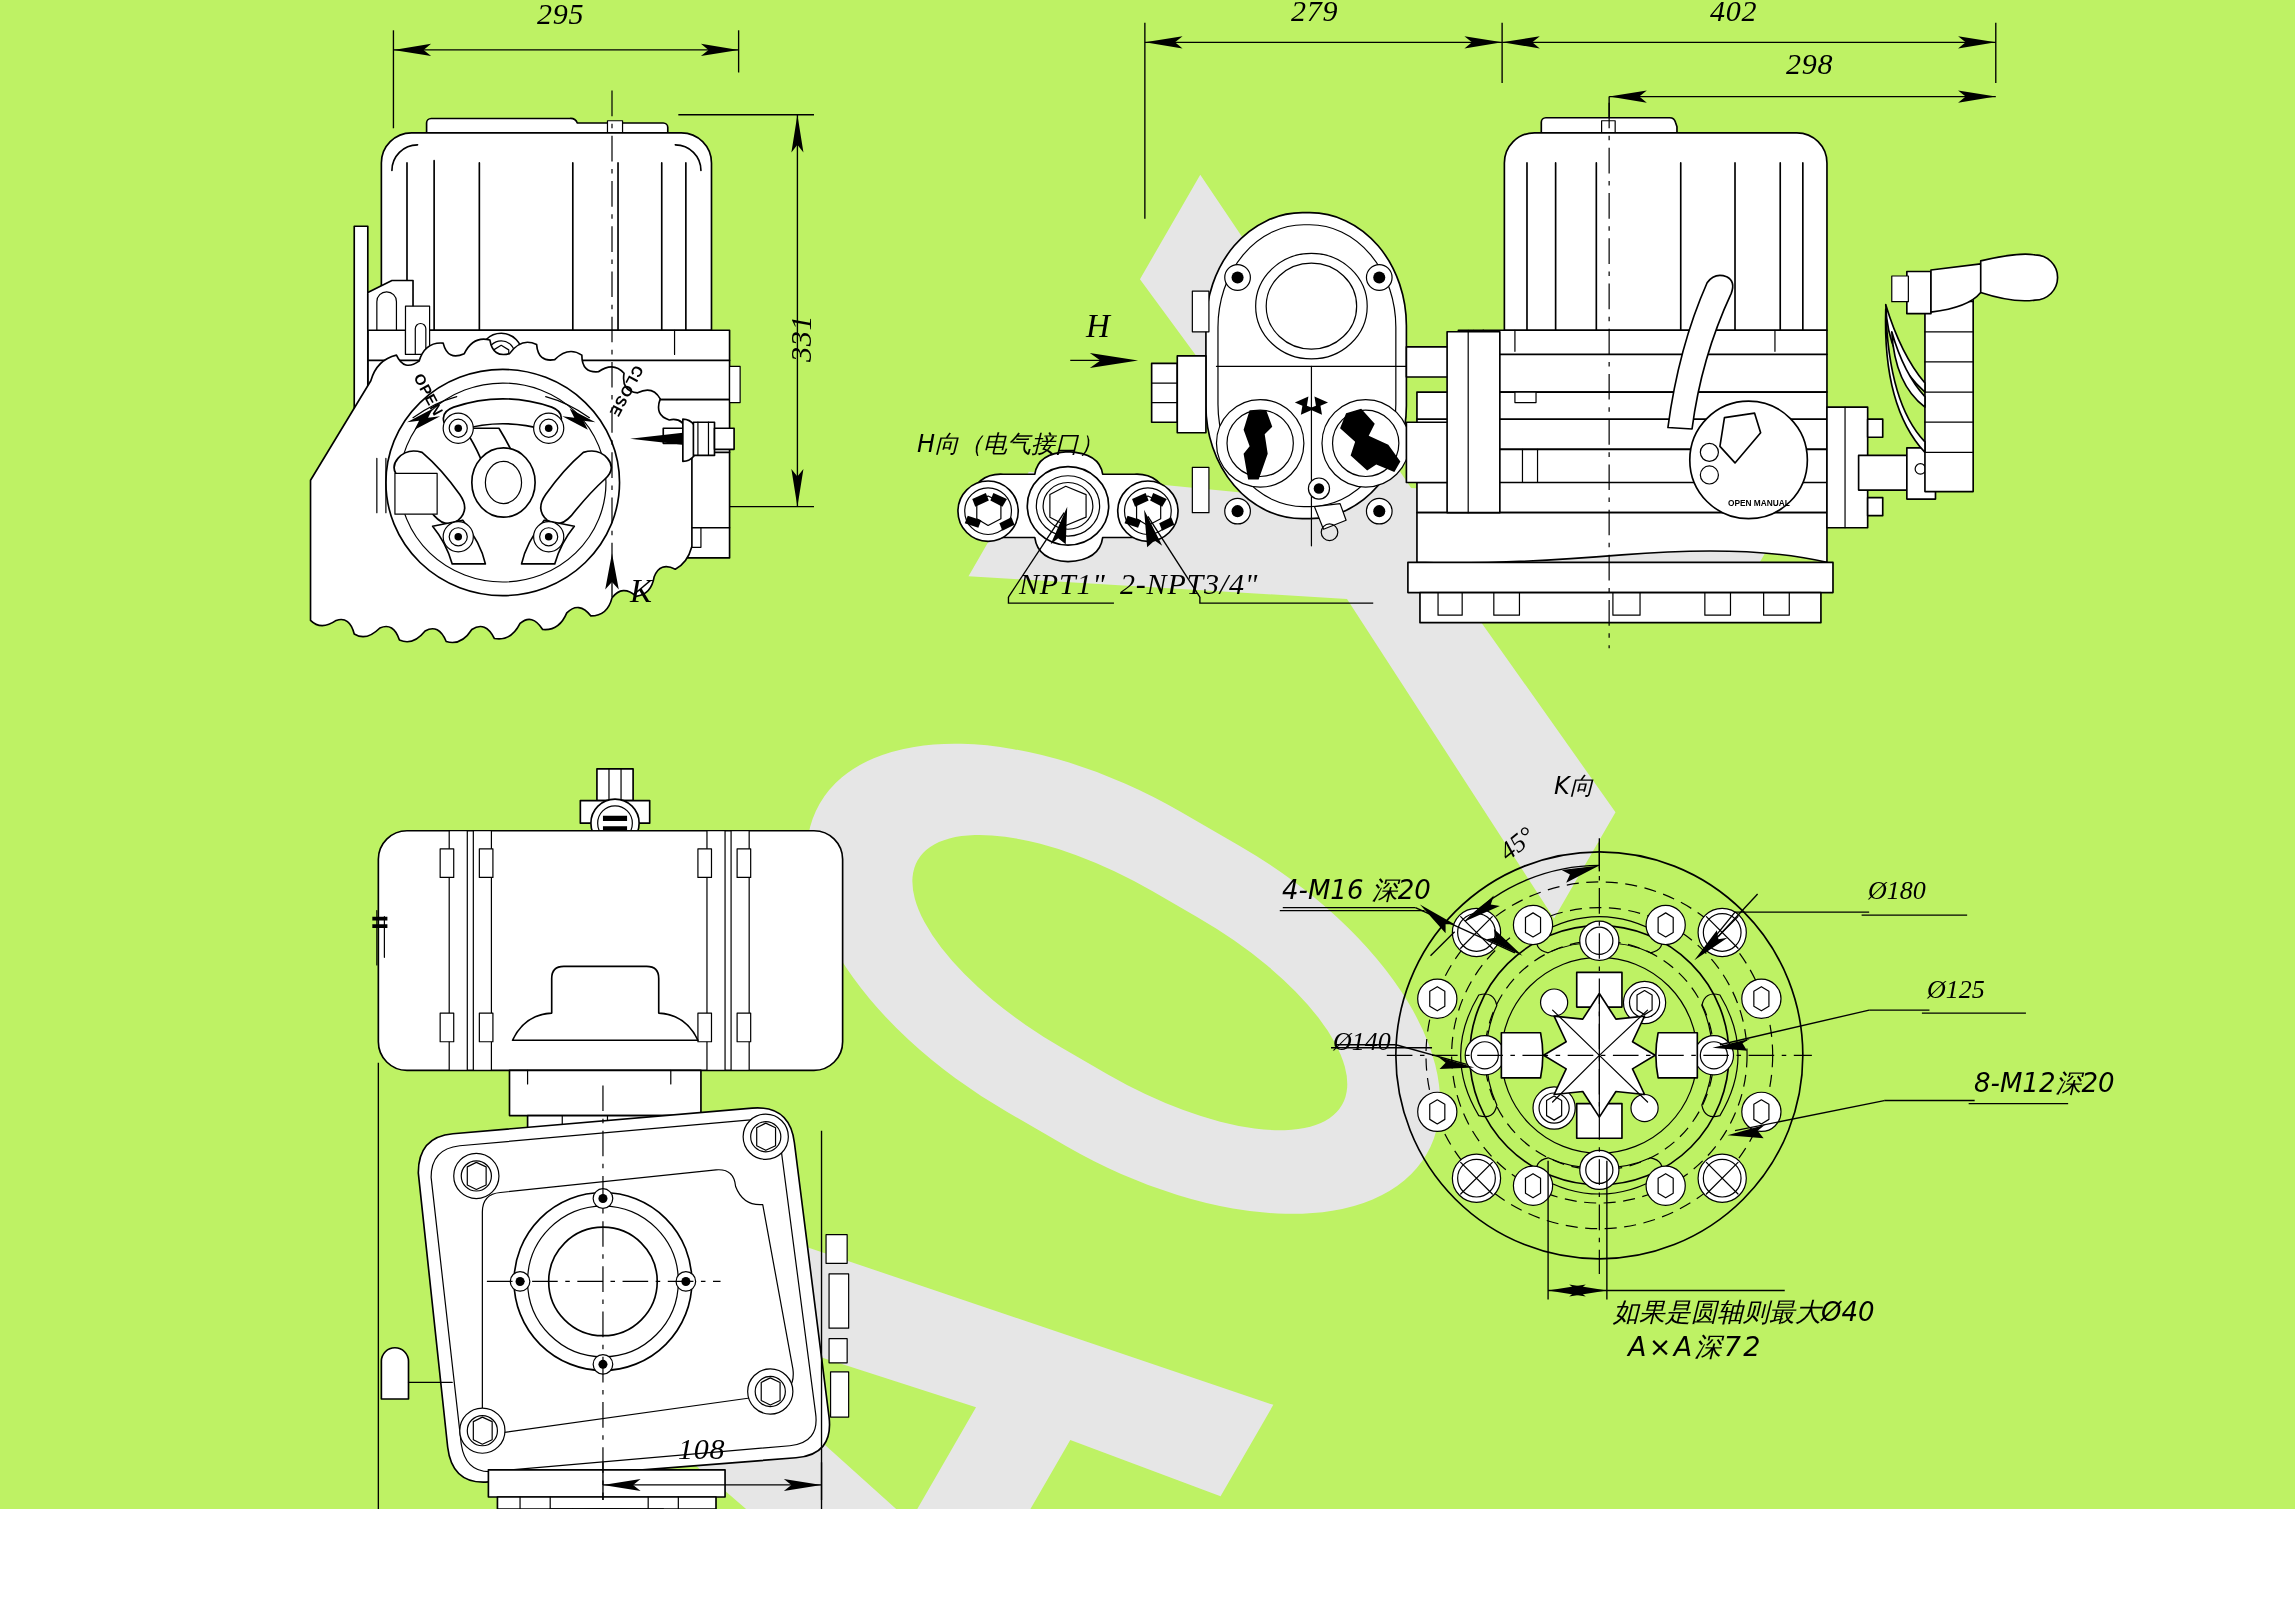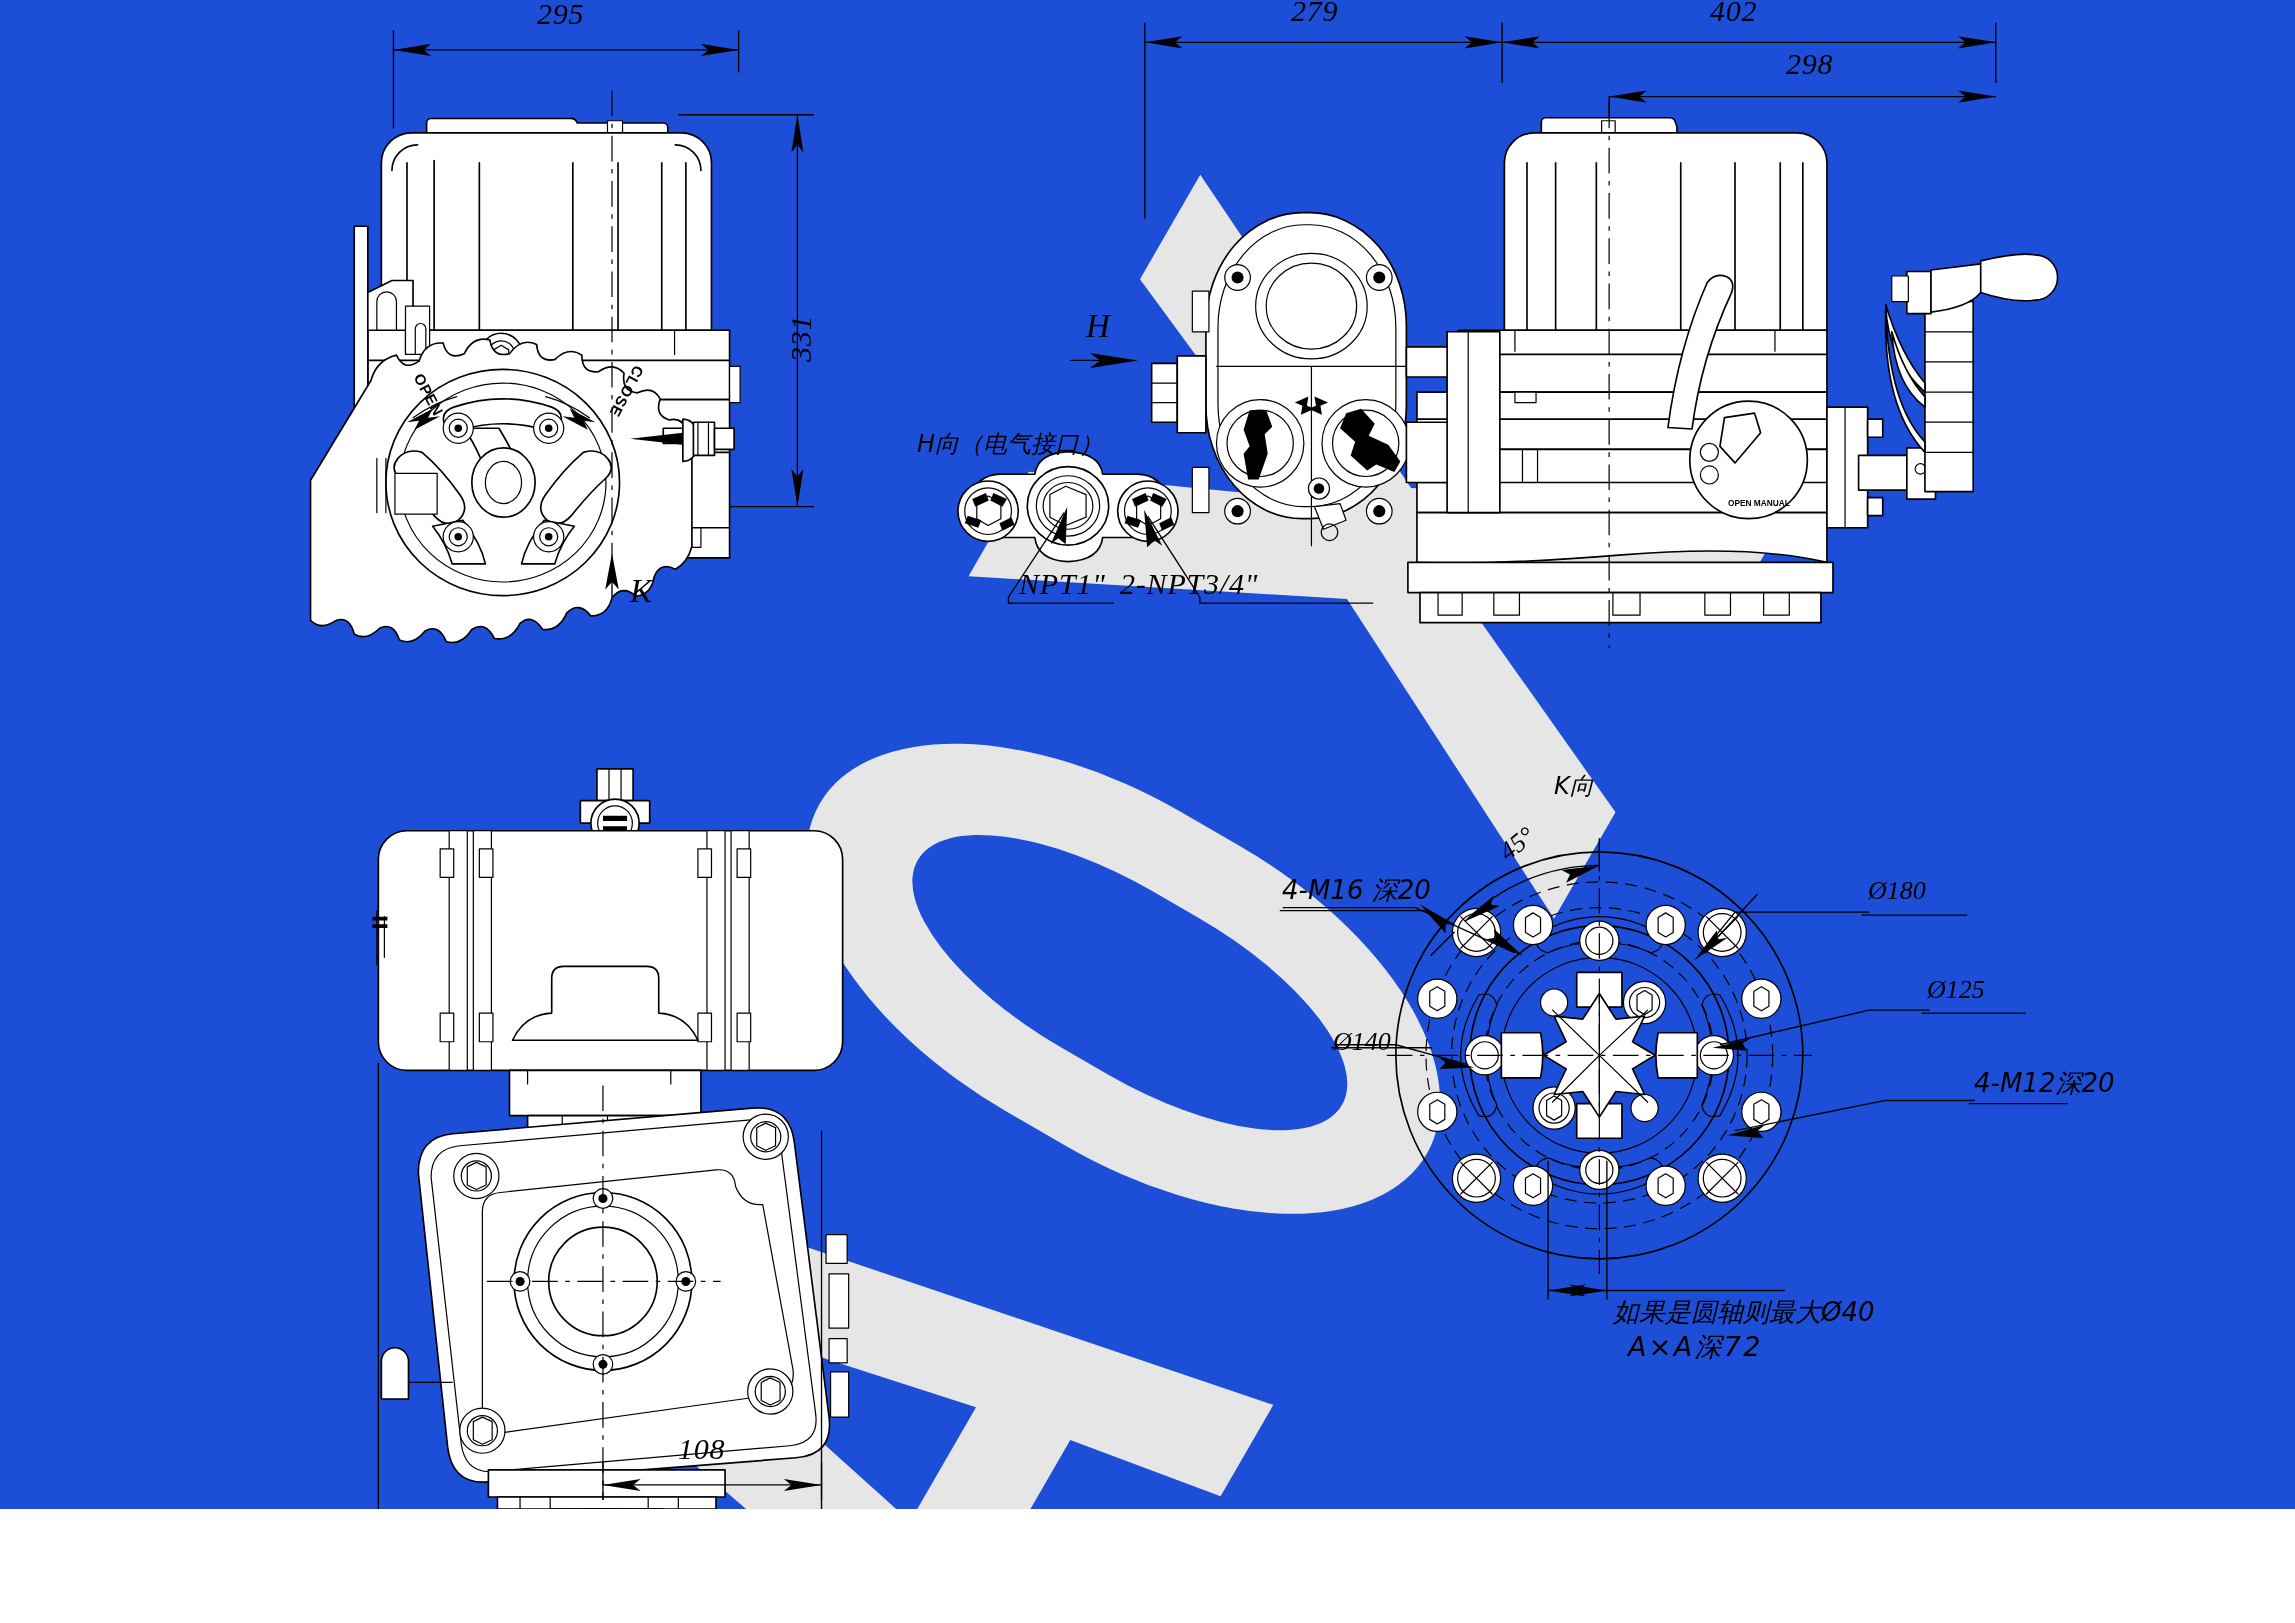--- a/index.html
+++ b/index.html
@@ -1,18 +1,18 @@
 <!DOCTYPE html>
 <html style="font-size:12px"><head>
 <meta charset="utf-8">
 <title>Actuator Technical Drawing</title>
 <style>
   html,body{margin:0;padding:0;background:#ffffff;}
   body{font-family:"Liberation Sans",sans-serif;}
-  #sheet{position:relative;width:2295px;height:1509px;background:#1d4ed8;overflow:hidden;text-decoration:underline;}
+  #sheet{position:relative;width:2295px;height:1509px;background:#bef264;overflow:hidden;text-decoration:underline;}
   #sheet svg{position:absolute;left:0;top:0;}
   .wm{fill:#e6e6e6;}
   .ln{fill:none;stroke:#000;stroke-width:2.2;stroke-linecap:round;stroke-linejoin:round;}
   .ln-f{fill:none;stroke:#000;stroke-width:1.6;stroke-linecap:round;stroke-linejoin:round;}
   .dim{fill:none;stroke:#000;stroke-width:1.8;}
   .ctr{fill:none;stroke:#000;stroke-width:1.6;stroke-dasharray:34 10 6 10;}
   .hid{fill:none;stroke:#000;stroke-width:1.6;stroke-dasharray:16 10;}
   .wht{fill:#fff;stroke:#000;stroke-width:2.2;stroke-linejoin:round;}
   .wht-f{fill:#fff;stroke:#000;stroke-width:1.6;stroke-linejoin:round;}
   .blk{fill:#000;stroke:none;}
@@ -600,18 +600,18 @@
 
 <div class="lbl" style="left:678px;top:1432px;text-align:center;">108</div>
 <div class="lbl" style="left:544px;top:1547px;">291</div>
 
 <div class="lbl-cn" style="left:1554px;top:770px;">K向</div>
 <div class="lbl-sm" style="left:1499px;top:829px;transform:rotate(-38deg);">45°</div>
 <div class="lbl-cn" style="left:1282px;top:873px;font-size:26px;">4-M16 深20</div>
 <div class="lbl-sm" style="left:1868px;top:876px;">Ø180</div>
 <div class="lbl-sm" style="left:1333px;top:1027px;">Ø140</div>
 <div class="lbl-sm" style="left:1927px;top:975px;">Ø125</div>
-<div class="lbl-cn" style="left:1974px;top:1066px;font-size:26px;">4-M12深20</div>
+<div class="lbl-cn" style="left:1974px;top:1066px;font-size:26px;">8-M12深20</div>
 <div class="lbl-cn" style="left:1628px;top:1284px;font-size:27px;letter-spacing:2.3px;margin-top:45px;">A×A深72</div>
 <div class="lbl-cn" style="left:1613px;top:1295px;font-size:26px;">如果是圆轴则最大Ø40</div>
 
 </div>
 
 
 </body></html>

